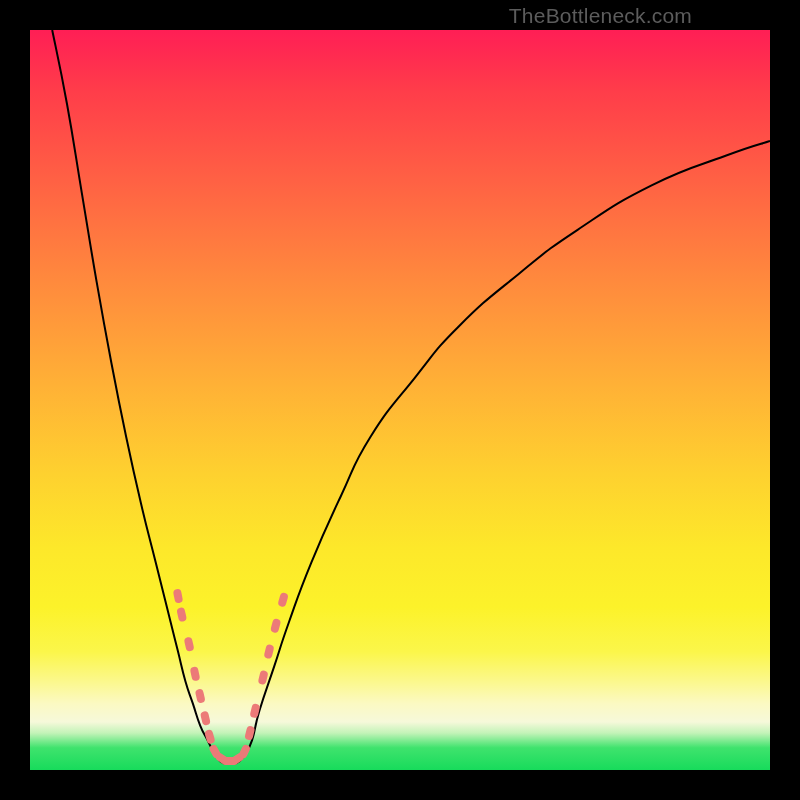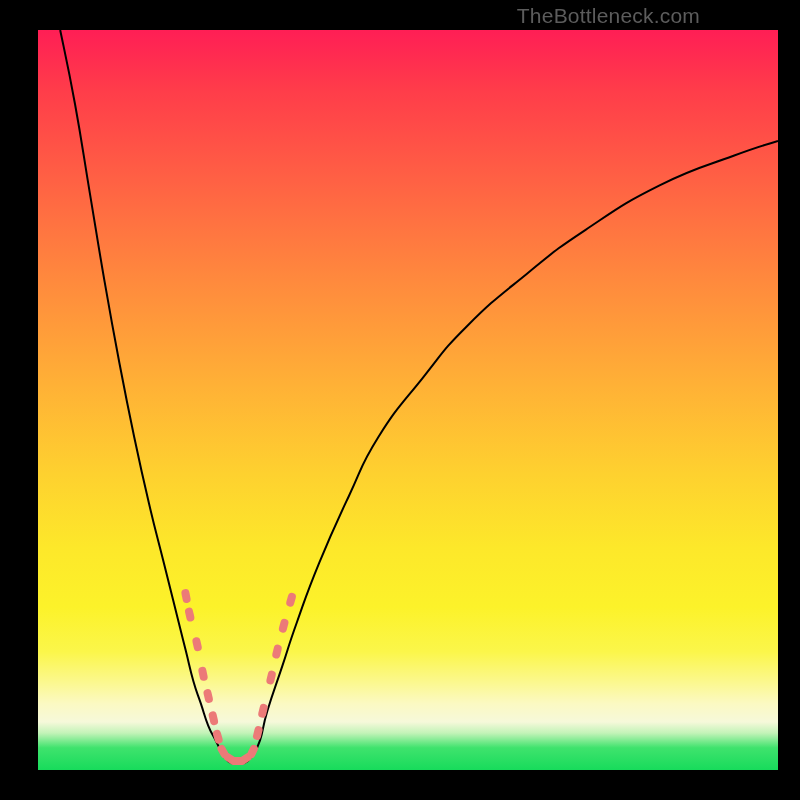--- a/index.html
+++ b/index.html
@@ -9,21 +9,20 @@
     height: 800px;
     overflow: hidden;
     background: #000000;
     font-family: Arial, Helvetica, sans-serif;
   }
   .outer {
     width: 704px;
     height: 800px;
     position: relative;
     background: #000000;
-    margin-left: 8px;
   }
   .plot-area {
     position: absolute;
     left: 30px;
     top: 30px;
     width: 740px;
     height: 740px;
     overflow: hidden;
   }
   .gradient-bg {

